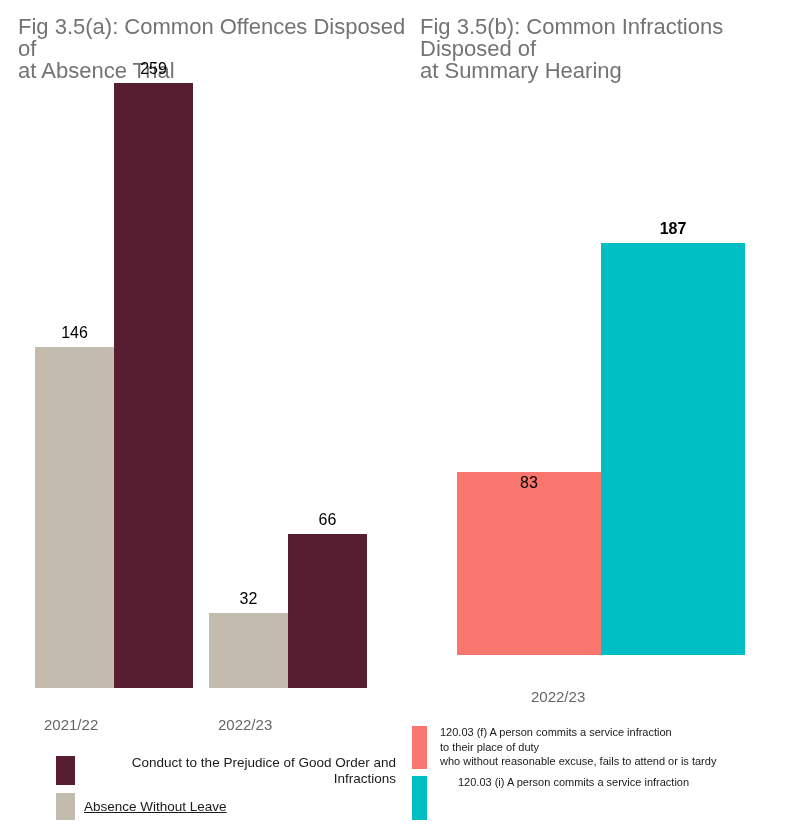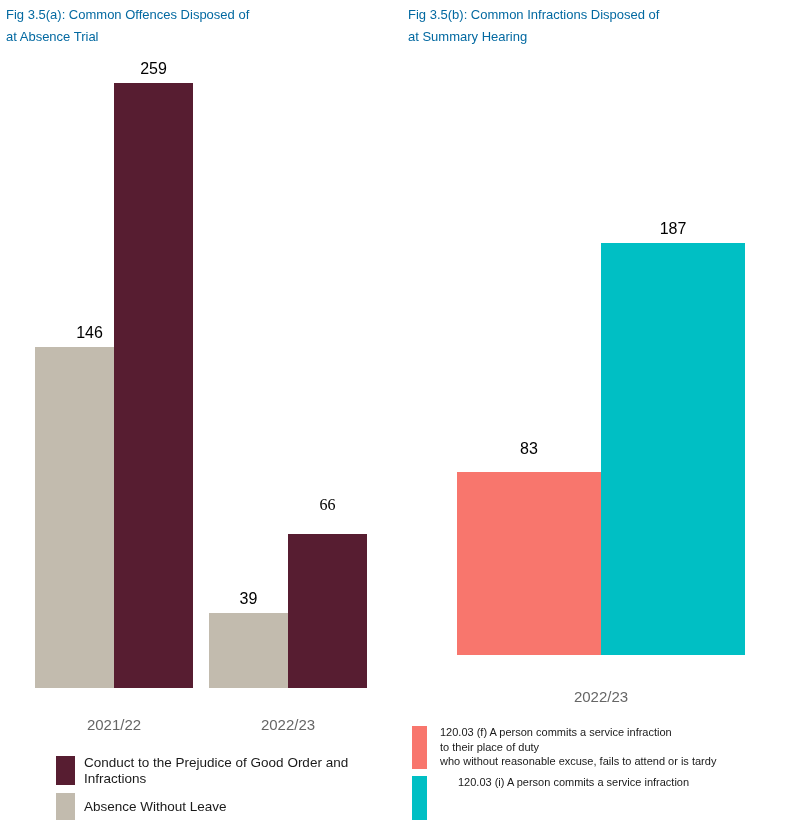--- a/index.html
+++ b/index.html
@@ -1,31 +1,31 @@
 <!DOCTYPE html>
 <html><head>
 <meta charset="utf-8">
 <style>
   html,body{margin:0;padding:0;background:#ffffff;}
   .canvas{
     position:relative;width:800px;height:836px;background:#ffffff;
     font-family:"Liberation Sans",sans-serif;overflow:hidden;
   }
   .title{
-    position:absolute;margin:0;font-size:13px;line-height:22px;
-    font-weight:400;color:#0369a1;letter-spacing:0;
+    position:absolute;margin:12px;font-size:22px;line-height:22px;
+    font-weight:400;color:#737373;letter-spacing:0;
   }
   .bar{position:absolute;}
   .value-label{
     position:absolute;font-size:16px;line-height:26px;color:#000;
     text-align:center;white-space:nowrap;
   }
   .tick-label{
     position:absolute;font-size:15px;line-height:18px;color:#666;
-    text-align:center;white-space:nowrap;
+    text-align:left;white-space:nowrap;
   }
   .legend-swatch{position:absolute;}
   .legend-text{position:absolute;color:#1a1a1a;}
   .legend-text-a{font-size:13.5px;line-height:16px;width:312px;}
   .legend-text-b{font-size:11px;line-height:14.6px;width:356px;}
 </style>
 </head>
 <body>
 
 <div class="canvas" id="canvas">
@@ -34,50 +34,50 @@
     <span>Fig 3.5(a): Common Offences Disposed of</span><br>
     <span>at Absence Trial</span>
   </h2>
 
   <h2 class="title" style="left:408px;top:4px;width:392px;">
     <span>Fig 3.5(b): Common Infractions Disposed of</span><br>
     <span>at Summary Hearing</span>
   </h2>
 
   <div class="legend-swatch" style="left: 56px; top: 756px; width: 19px; height: 29px; background: rgb(87, 29, 49);"></div>
-  <div class="legend-text legend-text-a" style="left:84px;top:755px;">
+  <div class="legend-text legend-text-a" style="left:84px;top:755px;text-align:right;">
     <div>Conduct to the Prejudice of Good Order and</div>
     <div>Infractions</div>
   </div>
 
   <div class="legend-swatch" style="left: 56px; top: 793px; width: 19px; height: 27px; background: rgb(194, 187, 174);"></div>
-  <div class="legend-text legend-text-a" style="left:84px;top:799px;">
+  <div class="legend-text legend-text-a" style="left:84px;top:799px;text-decoration:underline;">
     <div>Absence Without Leave</div>
   </div>
 
   <div class="legend-swatch" style="left: 412px; top: 726px; width: 15px; height: 43px; background: rgb(248, 118, 109);"></div>
   <div class="legend-text legend-text-b" style="left:440px;top:725px;">
     <div>120.03 (f) A person commits a service infraction</div>
     <div>to their place of duty</div>
     <div>who without reasonable excuse, fails to attend or is tardy</div>
   </div>
 
   <div class="legend-swatch" style="left: 412px; top: 776px; width: 15px; height: 44px; background: rgb(0, 191, 196);"></div>
   <div class="legend-text legend-text-b" style="left:458px;top:775px;">
     <div>120.03 (i) A person commits a service infraction</div>
   </div>
 
 <div class="bar" style="left: 35px; top: 347px; width: 79px; height: 341px; background: rgb(194, 187, 174);"></div>
-    <div class="value-label" style="left: 50px; top: 320px; width: 79px;">146</div>
+    <div class="value-label" style="left: 35px; top: 320px; width: 79px;">146</div>
     <div class="bar" style="left: 114px; top: 83px; width: 79px; height: 605px; background: rgb(87, 29, 49);"></div>
     <div class="value-label" style="left: 114px; top: 56px; width: 79px;">259</div>
     <div class="bar" style="left: 209px; top: 613px; width: 79px; height: 75px; background: rgb(194, 187, 174);"></div>
-    <div class="value-label" style="left: 209px; top: 586px; width: 79px;">39</div>
+    <div class="value-label" style="left: 209px; top: 586px; width: 79px;">32</div>
     <div class="bar" style="left: 288px; top: 534px; width: 79px; height: 154px; background: rgb(87, 29, 49);"></div>
-    <div class="value-label" style="left: 288px; top: 492px; width: 79px; font-family: Liberation Serif, serif;">66</div>
+    <div class="value-label" style="left: 288px; top: 507px; width: 79px;">66</div>
     <div class="tick-label" style="left: 44px; top: 716px; width: 140px;">2021/22</div>
     <div class="tick-label" style="left: 218px; top: 716px; width: 140px;">2022/23</div>
     <div class="bar" style="left: 457px; top: 472px; width: 144px; height: 183px; background: rgb(248, 118, 109);"></div>
-    <div class="value-label" style="left: 457px; top: 436px; width: 144px;">83</div>
+    <div class="value-label" style="left: 457px; top: 470px; width: 144px;">83</div>
     <div class="bar" style="left: 601px; top: 243px; width: 144px; height: 412px; background: rgb(0, 191, 196);"></div>
-    <div class="value-label" style="left: 601px; top: 216px; width: 144px;">187</div>
+    <div class="value-label" style="left: 601px; top: 216px; width: 144px; font-weight: bold;">187</div>
     <div class="tick-label" style="left: 531px; top: 688px; width: 140px;">2022/23</div>
   </div>
 
 </body></html>

